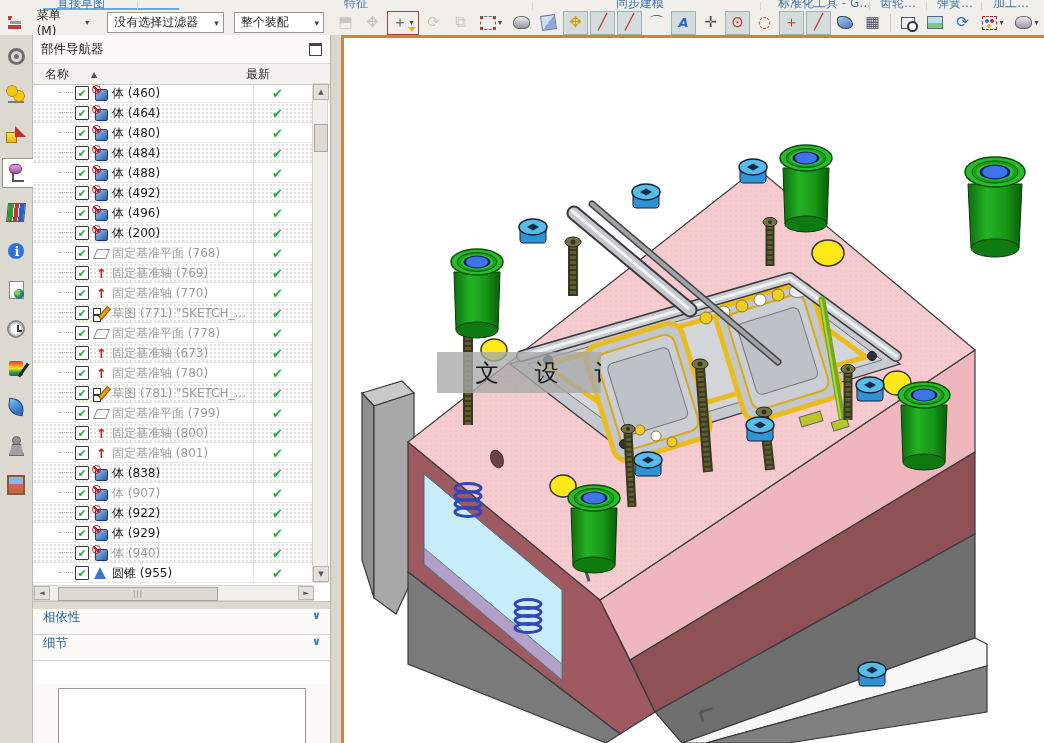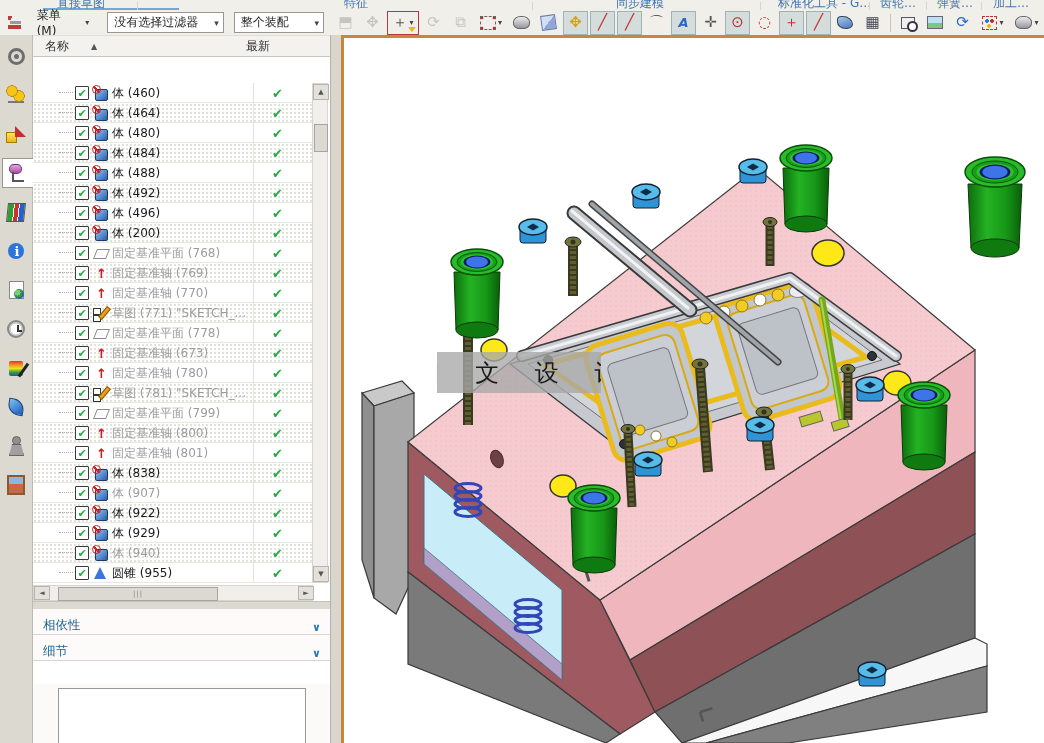--- a/index.html
+++ b/index.html
@@ -150,21 +150,21 @@
   .sbtn-arrow{position:absolute;left:0;width:14px;height:14px;background:#E3E1DB;border:1px solid #B8B5AD;
       color:#555;font-size:7px;display:flex;align-items:center;justify-content:center;}
   #vthumb{position:absolute;left:1px;top:40px;width:12px;height:26px;background:#DCD9D2;border:1px solid #A8A5A0;}
   
   #hscroll{position:absolute;left:0;top:550px;width:280px;height:16px;background:#F0EFEC;border:1px solid #D8D5CE;box-sizing:border-box;}
   #hthumb{position:absolute;left:24px;top:1px;width:158px;height:12px;background:#DCD9D2;border:1px solid #A8A5A0;
       display:flex;align-items:center;justify-content:center;color:#888;font-size:7px;letter-spacing:1px;}
   #nav-sash{position:absolute;left:0;top:566px;width:298px;height:8px;background:#DCD9D1;border-top:1px solid #C5C2BA;border-bottom:1px solid #C5C2BA;}
   
   #sections{position:absolute;left:0;top:574px;width:298px;}
-  .section{height:25px;display:flex;align-items:flex-end;justify-content:space-between;
+  .section{height:25px;display:flex;align-items:flex-start;justify-content:space-between;
            padding:0 10px;border-bottom:1px solid #D8D5CE;background:#FCFBF9;}
   .sec-label{color:#1F6391;font-size:12.5px;}
   .sec-chev{color:#2B7BBB;font-size:11px;font-weight:bold;}
   #preview-area{position:absolute;left:0;top:649px;width:298px;height:59px;background:#FBFAF8;}
   #preview-box{position:absolute;left:25px;top:4px;width:246px;height:80px;background:#fff;border:1px solid #999;}
 
   
   #sash{width:10px;height:708px;background:#D9D6CE;}
   #viewport{width:703px;height:708px;box-sizing:border-box;background:#fff;position:relative;
             border-left:3px solid #C9873B;border-top:3px solid #C9873B;}
@@ -328,20 +328,24 @@
         </div>
         <div class="sbtn">
           <div class="sbicon sb-system-scenes-icon"></div>
         </div>
         <div class="sbtn">
           <div class="sbicon sb-window-icon"></div>
         </div>
       </div>
 
     <div id="navpanel">
+      <div id="nav-title">
+        <span class="t">部件导航器</span>
+        <span class="float-ic"></span>
+      </div>
       <div id="nav-cols">
         <div id="col-name">
           <span>名称</span>
           <span class="sort">▲</span>
         </div>
         <div id="col-latest">
           <span>最新</span>
         </div>
       </div>
       <div id="tree">

